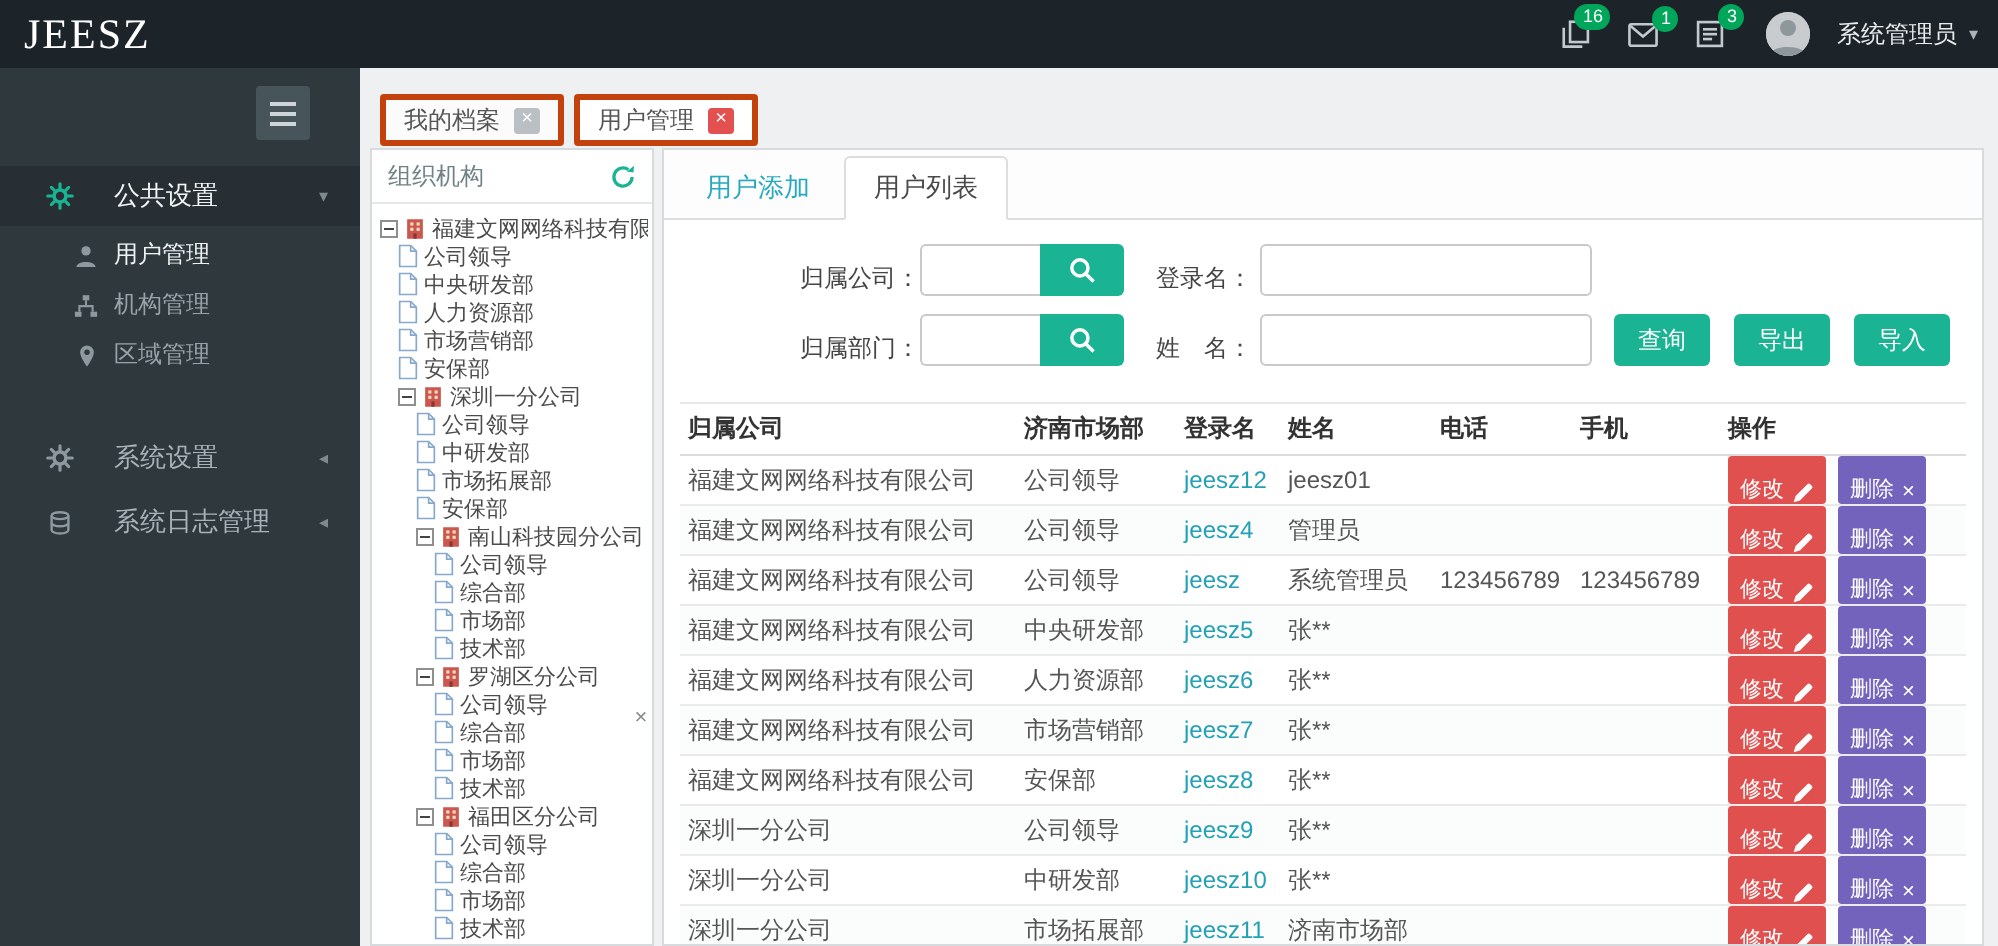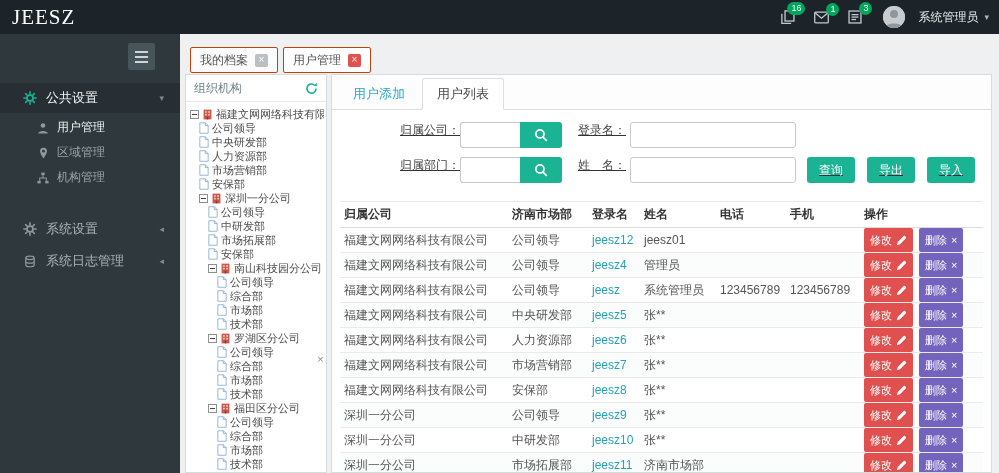--- a/index.html
+++ b/index.html
@@ -15,34 +15,34 @@
   .tb-badge{position:absolute;top:-8px;right:-10px;background:#00a65a;color:#fff;font-size:9px;line-height:13px;padding:0 4px;border-radius:8px;min-width:13px;text-align:center;}
   .avatar{width:22px;height:22px;border-radius:50%;overflow:hidden;display:inline-flex;background:#c8ccce;flex:none;cursor:pointer;}
   .user{color:#e8ecee;font-size:12px;display:flex;align-items:center;gap:6px;cursor:pointer;white-space:nowrap;}
   .caret{font-size:9px;color:#aab4b9;}
 
   
   .sidebar{position:absolute;top:34px;left:0;bottom:0;width:180px;background:#2f383d;}
   .sidebar-top{display:flex;justify-content:flex-end;padding:9px 25px 13px 0;}
   .hamburger{width:27px;height:27px;background:#47545a;border:none;border-radius:2px;display:flex;flex-direction:column;justify-content:center;align-items:center;gap:3px;cursor:pointer;}
   .hamburger i{display:block;width:13px;height:2px;background:#cdd5d9;}
-  .menu-item{height:30px;display:flex;align-items:center;gap:9px;padding:0 16px 0 22px;font-size:13px;color:#a8b2b8;cursor:pointer;}
+  .menu-item{height:30px;display:flex;align-items:center;gap:20px;padding:0 16px 0 22px;font-size:13px;color:#a8b2b8;cursor:pointer;}
   .menu-item .icn{width:15px;display:inline-flex;justify-content:center;color:#8d999f;}
   .menu-item.active{background:#272f34;color:#f2f5f6;}
   .menu-item.active .icn{color:#1ab394;}
   .menu-item .chev{margin-left:auto;font-size:9px;color:#7d8a90;}
   .submenu{padding:2px 0 22px;}
   .menu-sub{height:25px;display:flex;align-items:center;gap:8px;padding-left:37px;font-size:12px;color:#98a3a9;cursor:pointer;}
   .menu-sub .icn{width:12px;display:inline-flex;justify-content:center;color:#8d999f;}
   .menu-sub.sub-active{color:#eef2f3;}
   .menu-group{margin-bottom:2px;}
 
   
   .work-tabs{position:absolute;top:47px;left:190px;display:flex;gap:5px;z-index:2;}
-  .wtab{height:26px;background:#fbfbfb;border:1px solid #c2410c;border-radius:2px;display:flex;align-items:center;gap:7px;padding:0 9px;font-size:12px;color:#555;cursor:pointer;}
+  .wtab{height:26px;background:#fbfbfb;border:3px solid #c2410c;border-radius:2px;display:flex;align-items:center;gap:7px;padding:0 9px;font-size:12px;color:#555;cursor:pointer;}
   .wtab.active{background:#fff;}
   .wclose{width:13px;height:13px;background:#b9bfc3;color:#fff;font-size:10px;line-height:12px;text-align:center;border-radius:2px;cursor:pointer;}
   .wtab.active .wclose{background:#e25050;}
 
   
   .tree-panel{position:absolute;top:74px;left:185px;width:142px;bottom:0;background:#fff;border:1px solid #d7dbdd;overflow:hidden;}
   .tree-header{height:27px;display:flex;align-items:center;justify-content:space-between;padding:0 8px;border-bottom:1px solid #e6e6e6;color:#6f8287;font-size:12px;}
   .refresh-btn{display:inline-flex;cursor:pointer;}
   .tree-body{padding:5px 2px;font-size:11px;color:#4c4c4c;}
   .tnode{display:flex;align-items:center;gap:3px;height:14px;white-space:nowrap;overflow:hidden;cursor:pointer;}
@@ -52,37 +52,37 @@
   .tlabel{overflow:hidden;text-overflow:clip;}
   .splitter-x{position:absolute;right:0;top:278px;width:11px;height:14px;color:#8a8a8a;font-size:11px;line-height:13px;text-align:center;cursor:pointer;background:#fff;}
 
   
   .content-panel{position:absolute;top:74px;left:331px;right:7px;bottom:0;background:#fff;border:1px solid #d7dbdd;overflow:hidden;display:flex;flex-direction:column;}
   .content-tabs{display:flex;align-items:flex-end;gap:2px;padding:3px 6px 0;border-bottom:1px solid #ddd;background:#fdfdfd;}
   .ctab{padding:6px 14px;font-size:13px;cursor:pointer;border:1px solid transparent;margin-bottom:-1px;color:#27a9c3;}
   .ctab.active{background:#fff;border-color:#ddd #ddd #fff;border-radius:3px 3px 0 0;color:#4a4a4a;}
 
   .filters{padding:12px 8px 8px;}
-  .frow{display:flex;align-items:flex-start;margin-bottom:9px;text-decoration:underline;}
+  .frow{display:flex;align-items:flex-end;margin-bottom:9px;}
   .flabel{width:120px;text-align:right;font-size:12px;color:#444;flex:none;}
   .flabel2{width:48px;margin-left:16px;}
   .input-group{display:flex;}
   .f-input{height:26px;border:1px solid #c9c9c9;border-radius:3px;padding:0 6px;font-size:12px;background:#fff;outline:none;color:#333;}
   .f-in1{width:60px;border-radius:3px 0 0 3px;border-right:none;}
   .search-btn{width:42px;height:26px;background:#1ab394;border:none;border-radius:0 3px 3px 0;display:inline-flex;align-items:center;justify-content:center;cursor:pointer;}
   .f-in2{width:166px;margin-left:4px;}
   .fbuttons{margin-left:auto;display:flex;gap:12px;padding-right:8px;}
   .tbtn{height:26px;padding:0 12px;background:#1ab394;color:#fff;border:none;border-radius:3px;font-size:12px;cursor:pointer;}
 
   .grid{width:calc(100% - 16px);margin:1px 8px 0;border-collapse:collapse;table-layout:fixed;font-size:12px;border-top:1px solid #e8e8e8;}
   .grid th{text-align:left;font-weight:bold;color:#333;height:26px;border-bottom:1px solid #dcdcdc;padding:0 4px;white-space:nowrap;margin-top:48px;}
   .grid td{height:25px;border-bottom:1px solid #eaeaea;padding:0 4px;color:#555;white-space:nowrap;overflow:hidden;}
   .grid tbody tr:nth-child(even) td{background:#fbfcfc;}
   .login-link{color:#23a1b5;cursor:pointer;}
-  .op-btn{display:inline-flex;align-items:center;gap:4px;height:24px;padding:0 6px;border:none;border-radius:2px;color:#fff;font-size:11px;cursor:pointer;margin-right:6px;vertical-align:middle;}
+  .op-btn{display:inline-flex;align-items:flex-end;gap:4px;height:24px;padding:0 6px;border:none;border-radius:2px;color:#fff;font-size:11px;cursor:pointer;margin-right:6px;vertical-align:middle;}
   .op-modify{background:#e0504e;}
   .op-del{background:#7463bd;}
   .op-icn{display:inline-flex;font-size:11px;line-height:1;}
 </style>
 </head>
 <body>
 
 <div class="page">
 
   <header class="topbar">
@@ -161,37 +161,37 @@
               <span class="icn">
                 <svg width="12" height="12" viewBox="0 0 16 16" fill="currentColor">
                   <circle cx="8" cy="4.6" r="3.1"></circle>
                   <path d="M1.6 15.4c0-4.6 12.8-4.6 12.8 0z"></path>
                 </svg>
               </span>
               <span>用户管理</span>
             </div>
             <div class="menu-sub">
               <span class="icn">
-                <svg width="11" height="12" viewBox="0 0 16 17" fill="currentColor">
-                  <path d="M8 0.8a5 5 0 0 1 5 5c0 3.8-5 10.4-5 10.4S3 9.6 3 5.8a5 5 0 0 1 5-5z"></path>
-                  <circle cx="8" cy="5.8" r="2" fill="#2f383d"></circle>
-                </svg>
-              </span>
-              <span>区域管理</span>
-            </div>
-            <div class="menu-sub">
-              <span class="icn">
                 <svg width="12" height="12" viewBox="0 0 16 16" fill="currentColor">
                   <rect x="5.8" y="0.8" width="4.4" height="3.4"></rect>
                   <rect x="0.6" y="11.8" width="4.4" height="3.4"></rect>
                   <rect x="11" y="11.8" width="4.4" height="3.4"></rect>
                   <path d="M7.3 4.2h1.4v3.2h4.4v4.4h-1.4V8.8H4.3v3H2.9V7.4h4.4z"></path>
                 </svg>
               </span>
               <span>机构管理</span>
+            </div>
+            <div class="menu-sub">
+              <span class="icn">
+                <svg width="11" height="12" viewBox="0 0 16 17" fill="currentColor">
+                  <path d="M8 0.8a5 5 0 0 1 5 5c0 3.8-5 10.4-5 10.4S3 9.6 3 5.8a5 5 0 0 1 5-5z"></path>
+                  <circle cx="8" cy="5.8" r="2" fill="#2f383d"></circle>
+                </svg>
+              </span>
+              <span>区域管理</span>
             </div>
           </div>
         </div>
         <div class="menu-group">
           <div class="menu-item">
             <span class="icn">
               <svg width="14" height="14" viewBox="0 0 16 16">
                 <g stroke="currentColor" stroke-width="1.8" stroke-linecap="round">
                   <line x1="8" y1="1" x2="8" y2="3.6"></line>
                   <line x1="8" y1="12.4" x2="8" y2="15"></line>

